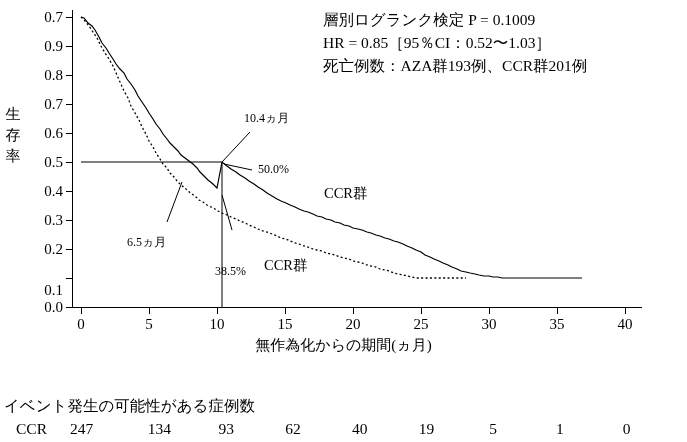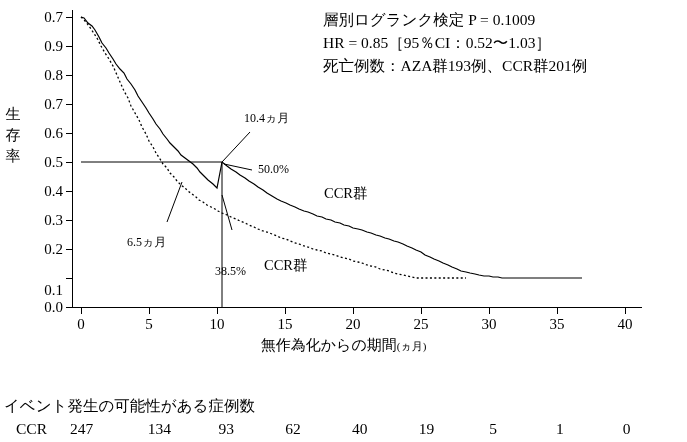--- a/index.html
+++ b/index.html
@@ -79,21 +79,21 @@
     text-align: center;
   }
   #x-axis-title {
     position: absolute;
     left: 0;
     top: 336px;
     width: 687px;
     text-align: center;
     font-size: 15px;
   }
-  #x-axis-title .small { font-size: 11px; }
+  #x-axis-title .small { font-size: 15px; }
 
   
   #stats-block {
     position: absolute;
     left: 323px;
     top: 8px;
     font-size: 15.5px;
     line-height: 23px;
     white-space: nowrap;
   }

